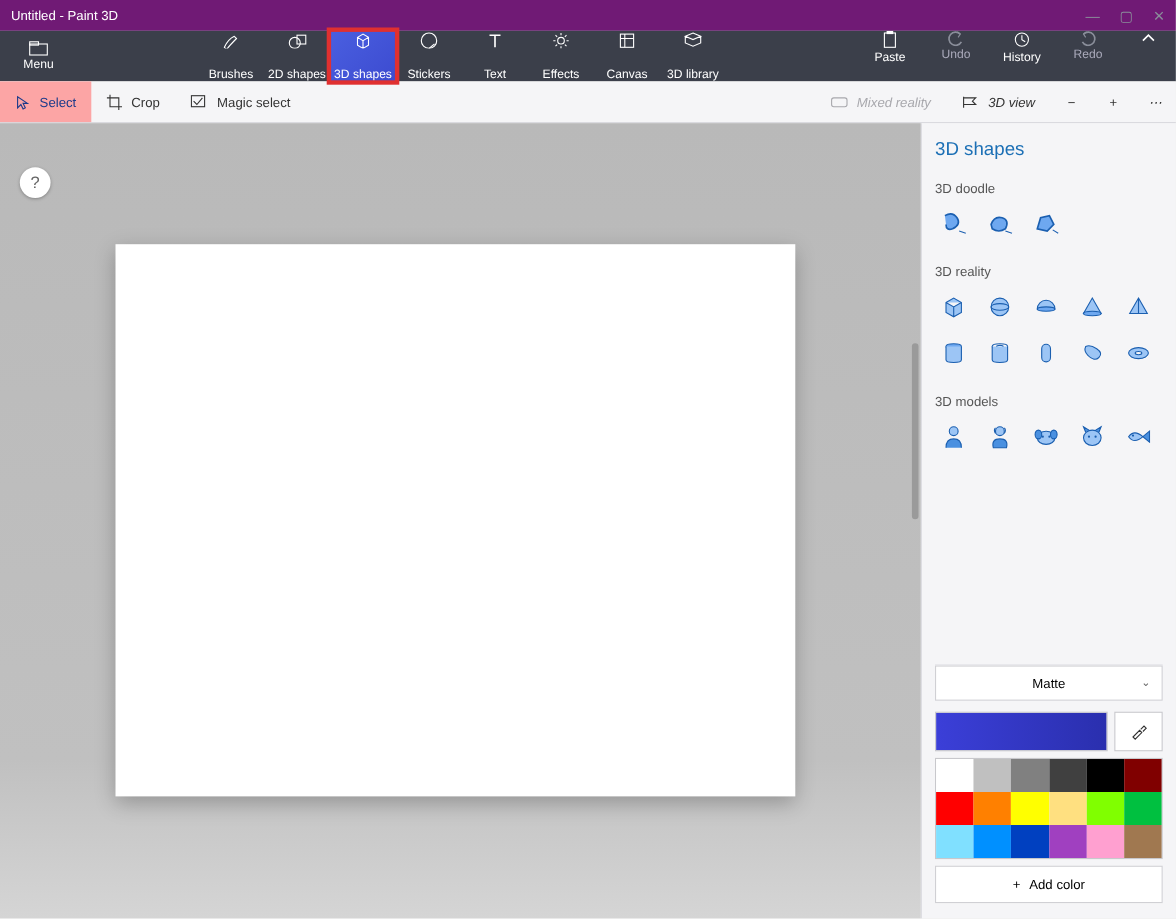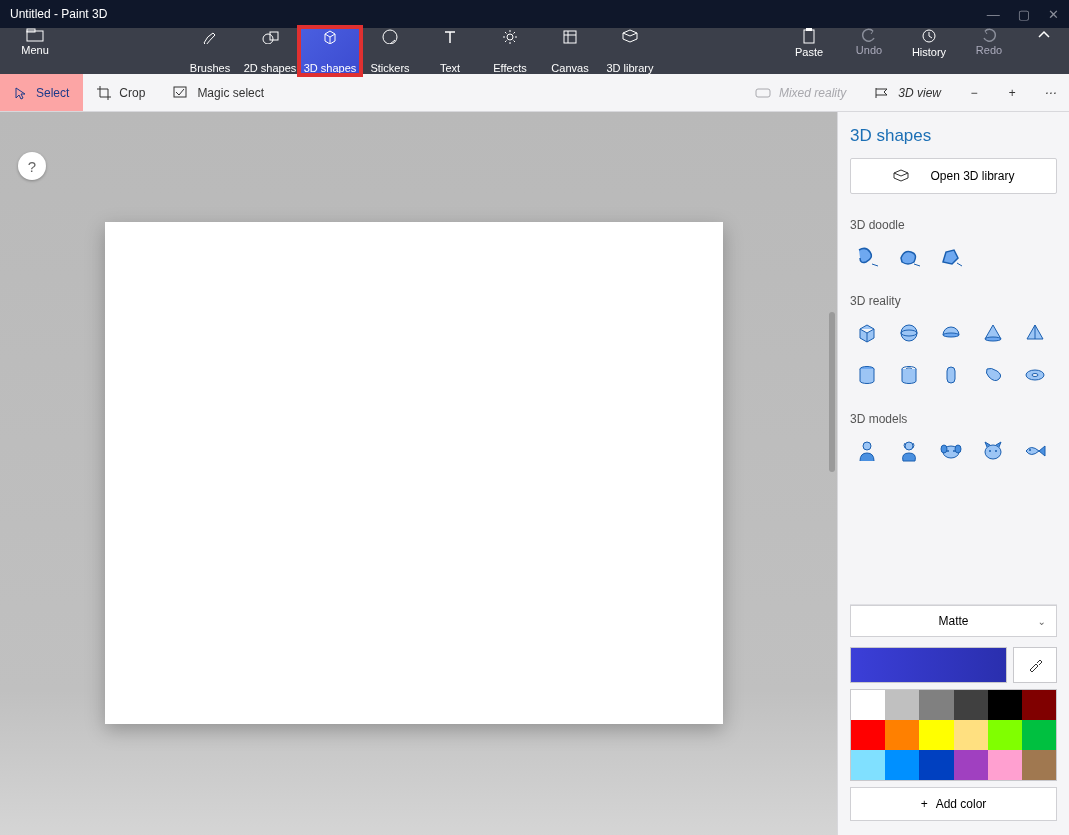--- a/index.html
+++ b/index.html
@@ -1,25 +1,25 @@
 <!DOCTYPE html>
 <html><head>
 <meta charset="utf-8">
 <style>
   * { box-sizing: border-box; margin: 0; padding: 0; font-family: "Segoe UI", sans-serif; }
   body { width: 1069px; height: 835px; background: #f0f0f0; overflow: hidden; }
 
   
-  .titlebar { height: 28px; background: #0f172a; color: #fff; display: flex; align-items: center; padding: 0 10px; font-size: 12px; justify-content: space-between; }
+  .titlebar { height: 28px; background: #701a75; color: #fff; display: flex; align-items: center; padding: 0 10px; font-size: 12px; justify-content: space-between; }
   .win-controls { display: flex; gap: 18px; color: #8a8e9a; font-size: 13px; }
   .win-controls span { cursor: pointer; }
 
   
   .ribbon { height: 46px; background: #3b3f4a; display: flex; align-items: stretch; color: #fff; font-size: 11px; }
-  .menu-btn { width: 70px; display:flex; flex-direction:column; align-items:center; justify-content:flex-start; gap:2px; cursor:pointer; }
+  .menu-btn { width: 70px; display:flex; flex-direction:column; align-items:center; justify-content:center; gap:2px; cursor:pointer; }
   .ribbon-tools { display:flex; margin-left: 110px; }
   .ribbon-tool { width: 60px; display:flex; flex-direction:column; align-items:center; justify-content:center; gap:18px; cursor:pointer; position:relative; }
   .ribbon-tool.active { background: linear-gradient(135deg,#4a5fe0,#3c4bd0); }
   .ribbon-tool.highlight::after { content:""; position:absolute; inset:-3px; border:4px solid #e03030; pointer-events:none;}
   .ribbon-right { margin-left:auto; display:flex; align-items:stretch; }
   .ribbon-action { width:60px; display:flex; flex-direction:column; align-items:center; justify-content:flex-start; gap:2px; cursor:pointer; color:#aab; }
   .ribbon-action.enabled { color:#fff; }
   .ribbon-action.collapse { width:50px; }
 
   
@@ -221,26 +221,20 @@
     <div class="help-bubble">
       <span>?</span>
     </div>
     <div class="canvas"></div>
     <div class="scroll-track"></div>
   </div>
 
   <div class="panel">
     <h2>3D shapes</h2>
 
-    <div class="open-lib">
-      <svg width="18" height="14">
-          <path d="M9 1 L16 4 L9 7 L2 4 Z M2 4 V9 L9 12 L16 9 V4" fill="none" stroke="#333"></path>
-        </svg>
-      <span>Open 3D library</span>
-    </div>
 
     <div class="section-label">3D doodle</div>
     <div class="icon-row">
       <div class="icon-cell">
           <svg width="26" height="26">
             <path d="M5 6 Q12 2 16 8 Q20 14 12 18 Q6 20 6 14" fill="#6ea8f0" stroke="#1b5fb0" stroke-width="1.5"></path>
             <line x1="18" y1="20" x2="24" y2="22" stroke="#1b5fb0"></line>
           </svg>
         </div>
       <div class="icon-cell">

